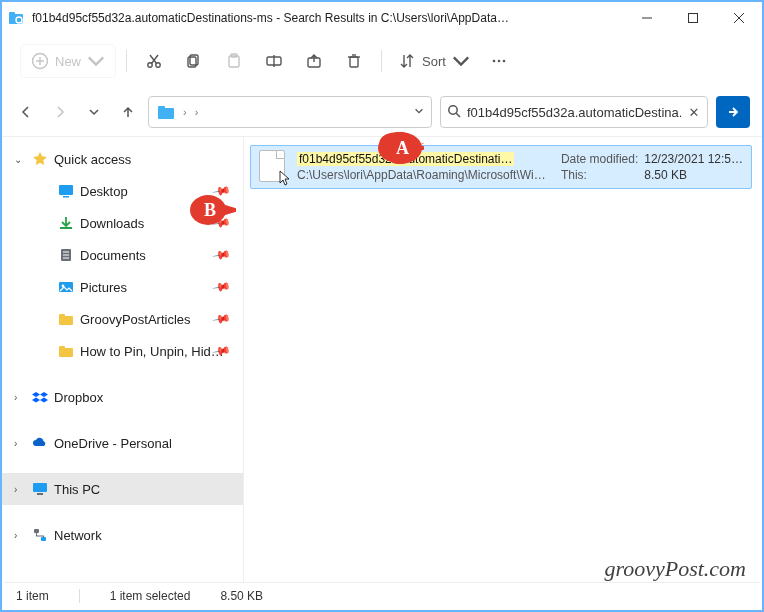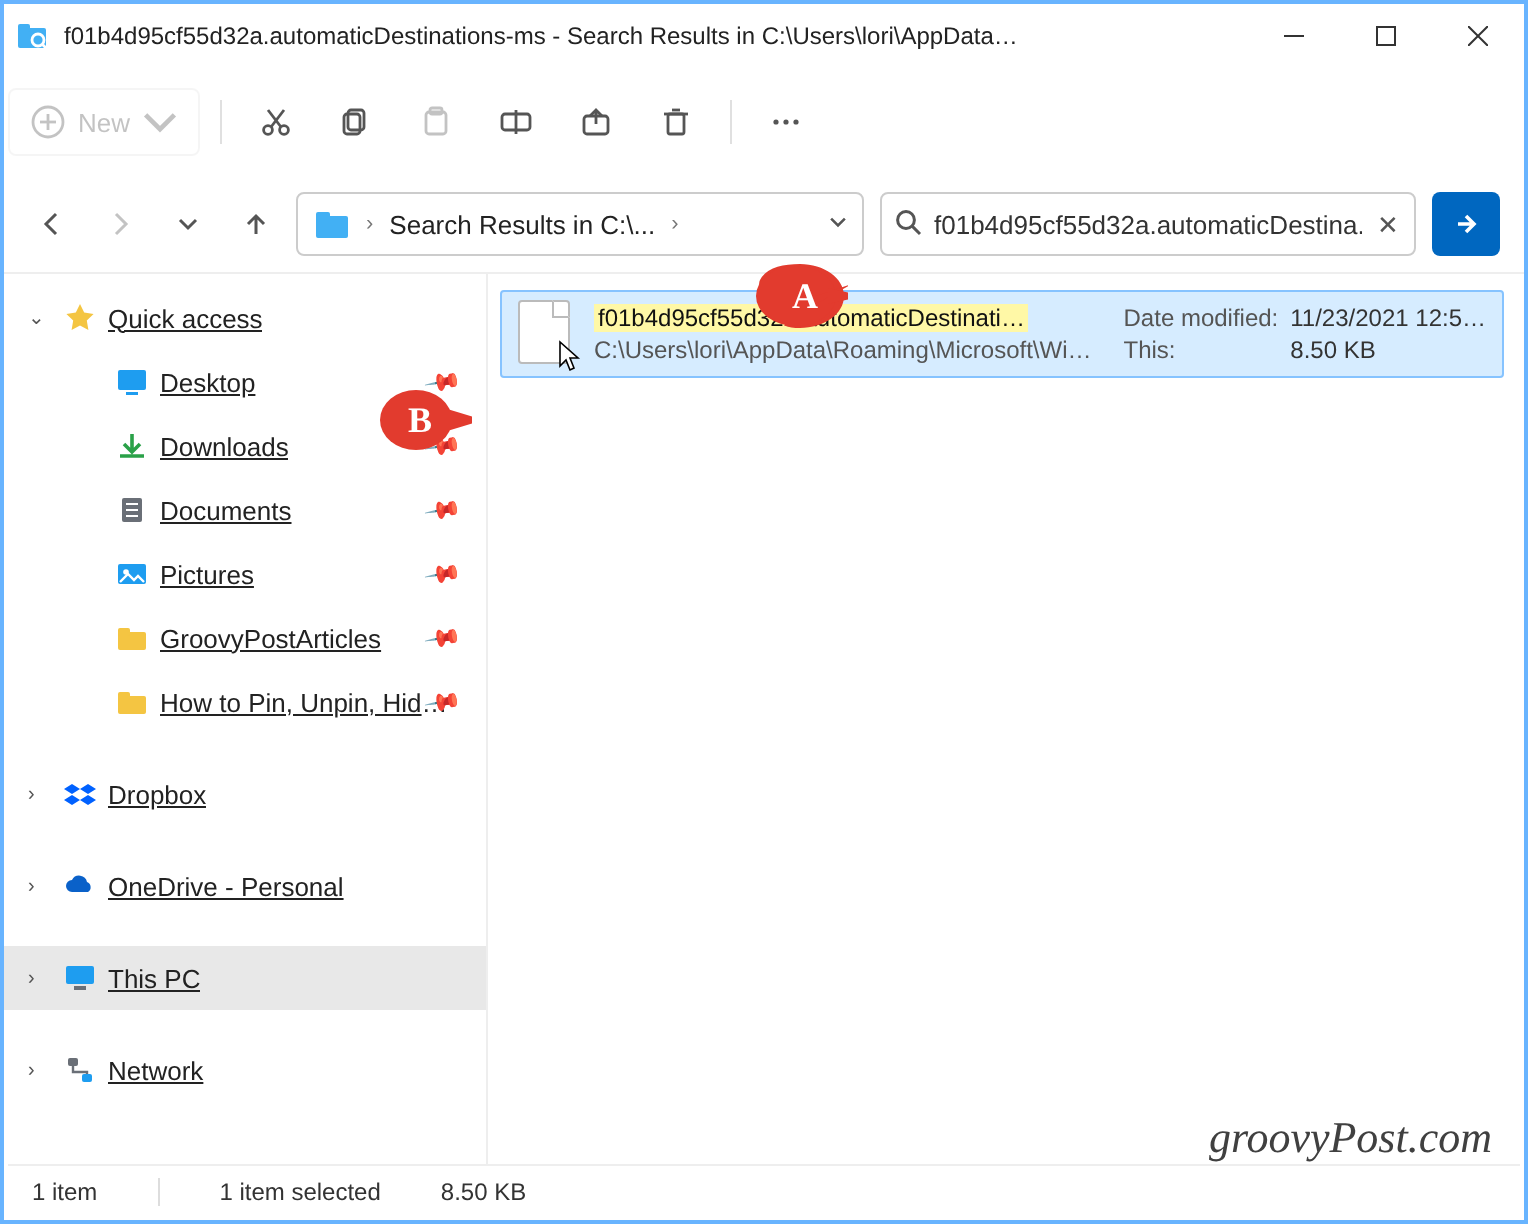--- a/index.html
+++ b/index.html
@@ -7,21 +7,21 @@
 
 
 .titlebar { height: 32px; display: flex; align-items: center; padding: 0 6px; font-size: 12px; color: #222; position: relative; }
 .titlebar .icon-slot { width: 16px; height: 16px; margin-right: 8px; color: #42b0f4; }
 .titlebar .title-text { flex: 0 0 auto; white-space: nowrap; overflow: hidden; text-overflow: ellipsis; max-width: 480px; }
 .win-controls { position: absolute; right: 0; top: 0; height: 100%; display: flex; }
 .win-btn { width: 46px; height: 32px; display: flex; align-items: center; justify-content: center; color: #333; }
 .win-btn svg { width: 10px; height: 10px; }
 
 
-.toolbar { height: 54px; display: flex; align-items: center; padding: 0 2px; gap: 6px; }
+.toolbar { height: 54px; display: flex; align-items: center; padding: 0 18px; gap: 6px; }
 .tb-btn { height: 34px; min-width: 34px; border-radius: 4px; display: flex; align-items: center; justify-content: center; padding: 0 6px; color: #555; gap: 6px; font-size: 13px; }
 .tb-btn.disabled { opacity: .35; }
 .tb-btn svg { width: 18px; height: 18px; }
 .tb-sep { width: 1px; height: 22px; background: #e0e0e0; margin: 0 4px; }
 .tb-new { border: 1px solid #e5e5e5; padding: 0 10px; }
 .chev { width: 10px; height: 10px; }
 
 
 .addrrow { height: 48px; display: flex; align-items: center; padding: 0 12px; gap: 8px; }
 .nav-arrows { display: flex; align-items: center; gap: 10px; }
@@ -40,21 +40,21 @@
 
 
 .body { display: flex; height: calc(612px - 32px - 54px - 48px - 26px - 4px); border-top: 1px solid #eee; }
 .sidebar { width: 242px; border-right: 1px solid #eee; overflow: hidden; padding-top: 6px; }
 .side-item { height: 32px; display: flex; align-items: center; font-size: 13px; color: #222; padding-left: 12px; gap: 6px; position: relative; }
 .side-item.level1 { padding-left: 56px; }
 .side-item.sel { background: #e8e8e8; }
 .side-item .tree-chev { width: 12px; color: #555; font-size: 10px; }
 .side-ic { width: 16px; height: 16px; flex-shrink: 0; }
 .pin { position: absolute; right: 14px; color: #999; font-size: 12px; transform: rotate(35deg); }
-.side-label { white-space: nowrap; overflow: hidden; text-overflow: ellipsis; max-width: 150px; text-decoration: underline; }
+.side-label { white-space: nowrap; overflow: hidden; text-overflow: ellipsis; max-width: 150px; }
 .side-spacer { height: 14px; }
 
 
 .content { flex: 1; position: relative; overflow: hidden; }
 .result-item { margin: 8px 10px 0 6px; border: 1px solid #86c3ff; background: #d6ecff; border-radius: 2px; display: flex; align-items: center; padding: 4px 8px; gap: 10px; font-size: 12px; }
 .file-ic { width: 28px; height: 34px; position: relative; }
 .file-ic-sheet { width: 26px; height: 32px; background: #fff; border: 1px solid #bbb; border-radius: 2px; position: relative; }
 .file-ic-sheet:before { content: ""; position: absolute; top: -1px; right: -1px; width: 8px; height: 8px; border-left: 1px solid #bbb; border-bottom: 1px solid #bbb; background: #fff; clip-path: polygon(0 0, 0 100%, 100% 100%); }
 .cursor { position: absolute; right: -4px; bottom: -2px; width: 12px; height: 16px; }
 .res-mid { flex: 1; min-width: 0; }
@@ -160,20 +160,29 @@
     </div>
   <div class="tb-btn">
       <svg viewBox="0 0 18 18">
         <rect x="5" y="5" width="8" height="10" rx="1" fill="none" stroke="currentColor" stroke-width="1.4"></rect>
         <line x1="3" y1="5" x2="15" y2="5" stroke="currentColor" stroke-width="1.4"></line>
         <line x1="7" y1="3" x2="11" y2="3" stroke="currentColor" stroke-width="1.4"></line>
       </svg>
     </div>
   <div class="tb-sep"></div>
   <div class="tb-btn">
+    <svg viewBox="0 0 18 18">
+        <path d="M6 3v12M3 12l3 3 3-3M12 15V3m-3 3l3-3 3 3" fill="none" stroke="currentColor" stroke-width="1.4"></path>
+      </svg>
+    <span>Sort</span>
+    <svg class="chev" viewBox="0 0 10 10">
+        <path d="M1 3l4 4 4-4" fill="none" stroke="currentColor" stroke-width="1.3"></path>
+      </svg>
+  </div>
+  <div class="tb-btn">
       <svg viewBox="0 0 18 18">
         <circle cx="4" cy="9" r="1.3" fill="currentColor"></circle>
         <circle cx="9" cy="9" r="1.3" fill="currentColor"></circle>
         <circle cx="14" cy="9" r="1.3" fill="currentColor"></circle>
       </svg>
     </div>
 </div>
 
 <div class="addrrow">
   <div class="nav-arrows">
@@ -199,21 +208,20 @@
       </div>
   </div>
   <div class="addrbox">
     <span class="folder-ic">
       <svg viewBox="0 0 18 18">
           <rect x="1" y="5" width="16" height="11" rx="1" fill="#42b0f4"></rect>
           <rect x="1" y="3" width="7" height="4" rx="1" fill="#42b0f4"></rect>
         </svg>
     </span>
     <span class="addr-chev">›</span>
-    <span>Search Results in C:\...</span>
     <span class="addr-chev">›</span>
     <span class="refresh-box">
       <svg viewBox="0 0 14 14" width="12" height="12">
           <path d="M3 5l4 4 4-4" fill="none" stroke="currentColor" stroke-width="1.5"></path>
         </svg>
     </span>
   </div>
   <div class="searchbox">
     <span class="ic-search"><svg viewBox="0 0 14 14">
           <circle cx="6" cy="6" r="4.2" fill="none" stroke="currentColor" stroke-width="1.5"></circle>
@@ -332,21 +340,21 @@
         <svg class="cursor" viewBox="0 0 12 16">
             <path d="M1 1l0 12 3-3 2 5 2-1-2-5 4 0z" fill="#fff" stroke="#000" stroke-width="0.8"></path>
           </svg>
       </div>
       <div class="res-mid">
         <div><span class="res-name">f01b4d95cf55d32a.automaticDestinati…</span></div>
         <div class="res-path">C:\Users\lori\AppData\Roaming\Microsoft\Wind…</div>
       </div>
       <div class="res-meta">
         <span>Date modified:</span>
-        <span class="v">11/23/2021 12:5…</span>
+        <span class="v">12/23/2021 12:5…</span>
         <span>This:</span>
         <span class="v">8.50 KB</span>
       </div>
     </div>
   </div>
 </div>
 
 <div class="callout callout-a">
   <svg viewBox="0 0 48 40">
       <path d="M24 2c12 0 22 7 22 16s-10 16-22 16c-3 0-6-.5-8-1.3L28 20c-3 0-6 .2-9 .5C7 22 2 14 4 10 7 4 15 2 24 2z" fill="#e23b2e"></path>

